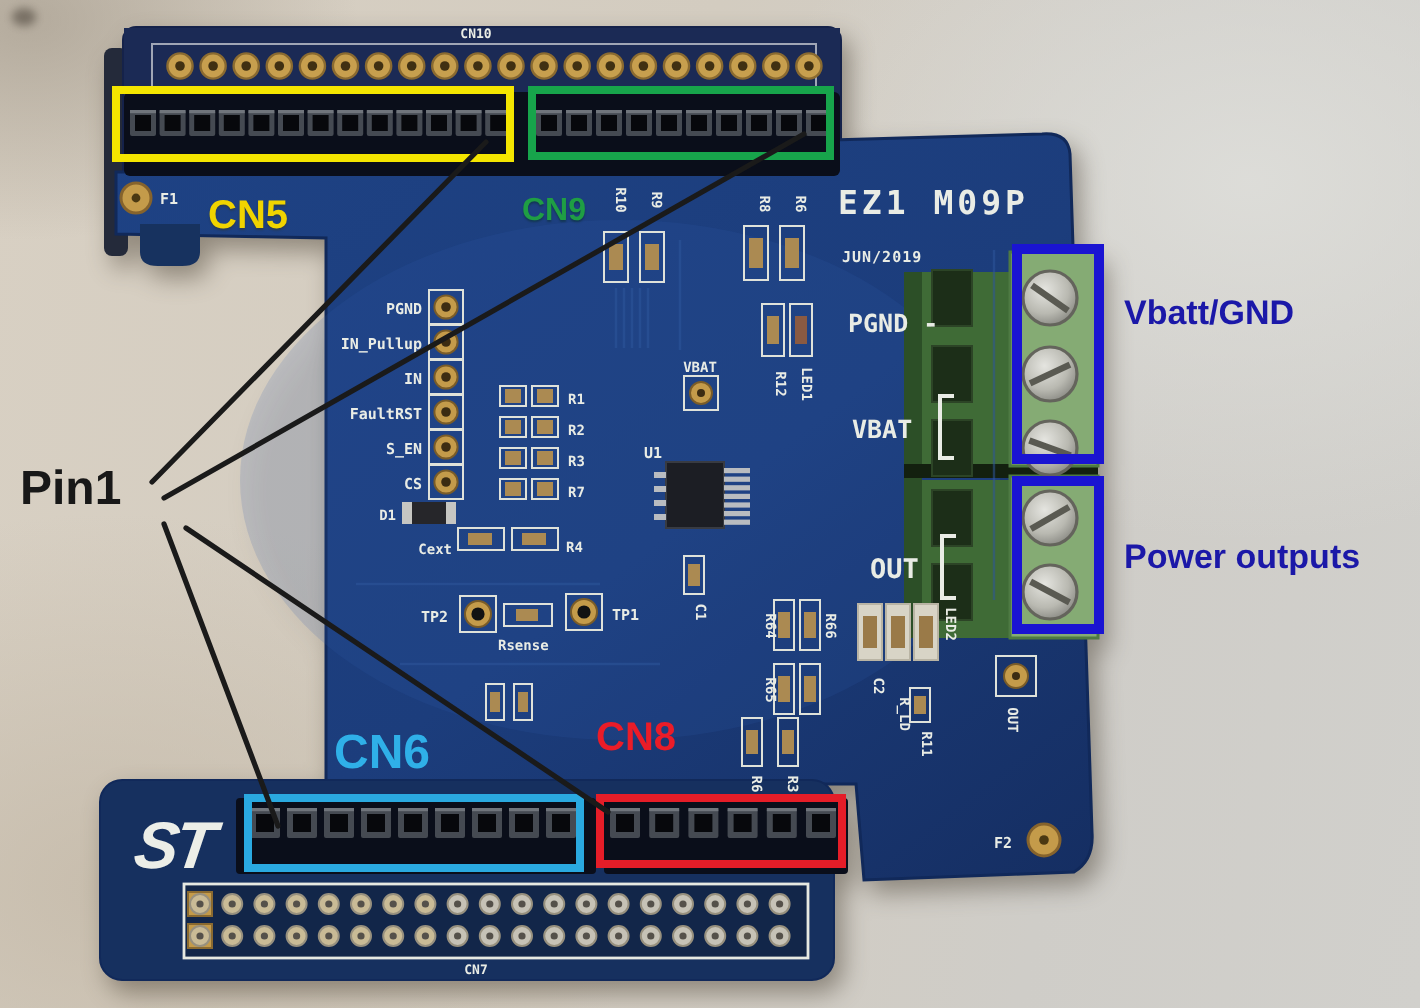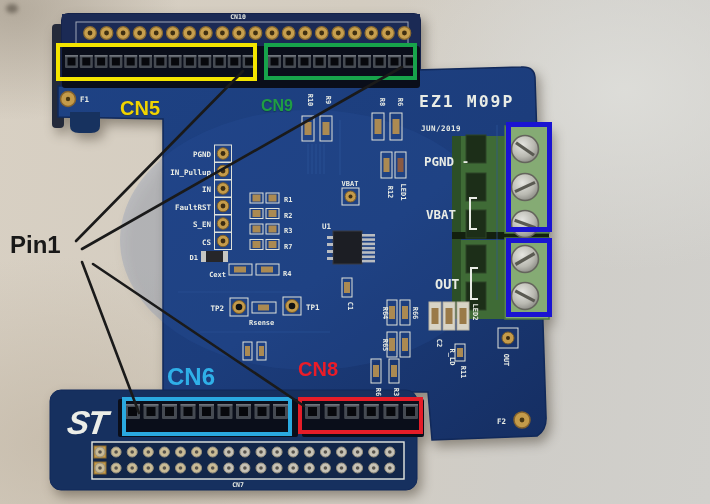--- a/index.html
+++ b/index.html
@@ -21,21 +21,21 @@
   .date{font-size:7.5px;letter-spacing:.5px}
   .stlogo{font-size:33px;font-style:italic;font-weight:900;fill:#eceee8;letter-spacing:-2px;}
   .abox{position:absolute;box-sizing:border-box;background:transparent;}
   .box-cn5{left:56px;top:43px;width:201px;height:38px;border:4px solid #f4e500;}
   .box-cn9{left:264px;top:43px;width:153px;height:37px;border:4px solid #17a44b;}
   .box-cn6{left:122px;top:397px;width:170px;height:39px;border:4px solid #2aa9e0;}
   .box-cn8{left:298px;top:397px;width:125px;height:37px;border:4px solid #e51d28;}
   .box-vbatt{left:506px;top:122px;width:46px;height:110px;border:5px solid #1a14d2;}
   .box-pwr{left:506px;top:238px;width:46px;height:79px;border:5px solid #1a14d2;}
   .alabel{position:absolute;font-weight:bold;white-space:nowrap;}
-  .lab-cn5{left:120px;top:97px;font-size:20px;color:#f0d400;text-shadow:0 1px 1px rgba(60,50,0,.35);}
+  .lab-cn5{left:104px;top:97px;font-size:20px;color:#f0d400;text-shadow:0 1px 1px rgba(60,50,0,.35);}
   .lab-cn9{left:261px;top:97px;font-size:16px;color:#1f9e44;text-shadow:0 1px 1px rgba(0,40,10,.35);}
   .lab-cn6{left:167px;top:363px;font-size:24px;color:#2fb0e8;}
   .lab-cn8{left:298px;top:358px;font-size:20px;color:#ea1c28;}
   .lab-pin1{left:10px;top:231px;font-size:24px;color:#181818;text-align:center;}
   .lab-vbatt{left:562px;top:147px;font-size:17px;color:#1b18a8;}
   .lab-pwr{left:562px;top:269px;font-size:17px;color:#1b18a8;}
 </style>
 </head>
 <body>
 
@@ -525,20 +525,22 @@
   <div class="abox box-cn6"></div>
   <div class="abox box-cn8"></div>
   <div class="abox box-vbatt"></div>
   <div class="abox box-pwr"></div>
 
   <div class="alabel lab-cn5">CN5</div>
   <div class="alabel lab-cn9">CN9</div>
   <div class="alabel lab-cn6">CN6</div>
   <div class="alabel lab-cn8">CN8</div>
   <div class="alabel lab-pin1">Pin1</div>
+  <div class="alabel lab-vbatt">Vbatt/GND</div>
+  <div class="alabel lab-pwr">Power outputs</div>
 
   <svg width="710" height="504" viewBox="0 0 710 504" style="pointer-events:none">
     <g stroke="#1a1a1a" stroke-width="2.6" stroke-linecap="round">
       <line x1="76" y1="241" x2="243" y2="71"></line>
       <line x1="82" y1="249" x2="402" y2="67"></line>
       <line x1="82" y1="262" x2="139" y2="413"></line>
       <line x1="93" y1="264" x2="304" y2="406"></line>
     </g>
   </svg>
 </div>

